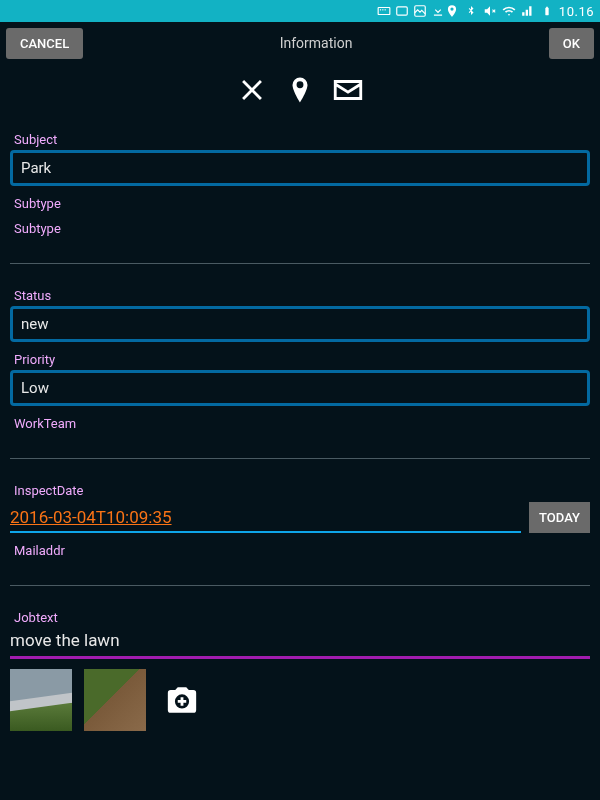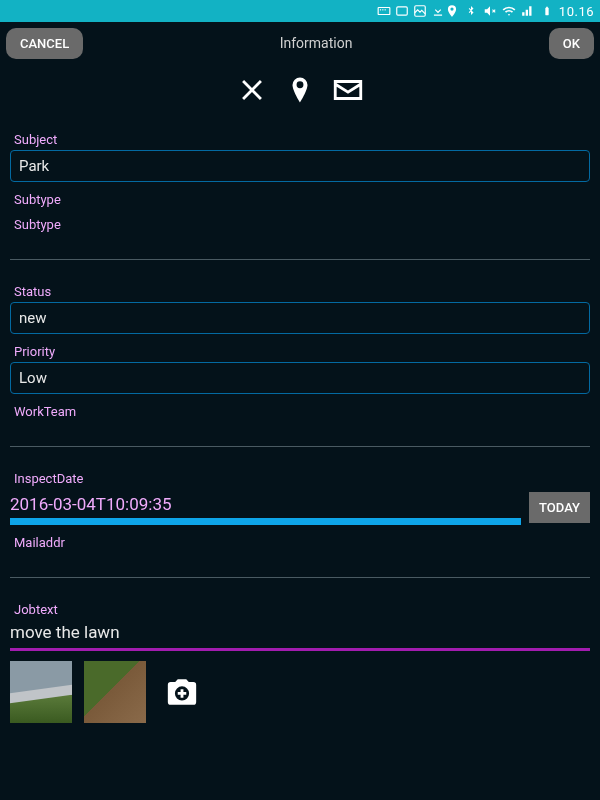--- a/index.html
+++ b/index.html
@@ -52,21 +52,21 @@
       padding: 4px 6px;
     }
     .btn-header {
       background: #6a6a6a;
       color: #fff;
       border: none;
       padding: 8px 14px;
       font-size: 13px;
       font-weight: 500;
       cursor: pointer;
-      border-radius: 10px;
+      border-radius: 3px;
     }
     .header-title {
       color: #d0d0d0;
       font-size: 14px;
     }
     .icon-row {
       display: flex;
       justify-content: center;
       gap: 12px;
       padding: 8px 0 14px 0;
@@ -85,21 +85,21 @@
     .field-label {
       color: #f0abfc;
       font-size: 13px;
       margin-top: 10px;
       margin-bottom: 3px;
       padding-left: 4px;
     }
     .field-input {
       width: 100%;
       background: transparent;
-      border: 1px solid #0369a1;
+      border: 3px solid #0369a1;
       border-radius: 4px;
       color: #e8e8e8;
       font-size: 15px;
       padding: 6px 8px;
       outline: none;
     }
     .field-underline {
       border: none;
       border-bottom: 1px solid #4a5a62;
       height: 22px;
@@ -110,26 +110,27 @@
       height: 14px;
     }
     .inspect-row {
       display: flex;
       align-items: center;
       gap: 8px;
       margin-top: 4px;
     }
     .inspect-date {
       flex: 1;
-      color: #f0abfc;
+      color: #f97316;
       font-size: 17px;
       border: none;
-      border-bottom: 7px solid #0ea5e9;
+      border-bottom: 2px solid #0ea5e9;
       background: transparent;
       padding: 4px 0;
+      text-decoration: underline;
     }
     .btn-today {
       background: #6a6a6a;
       color: #fff;
       border: none;
       padding: 8px 10px;
       font-size: 13px;
       font-weight: 500;
       cursor: pointer;
     }

